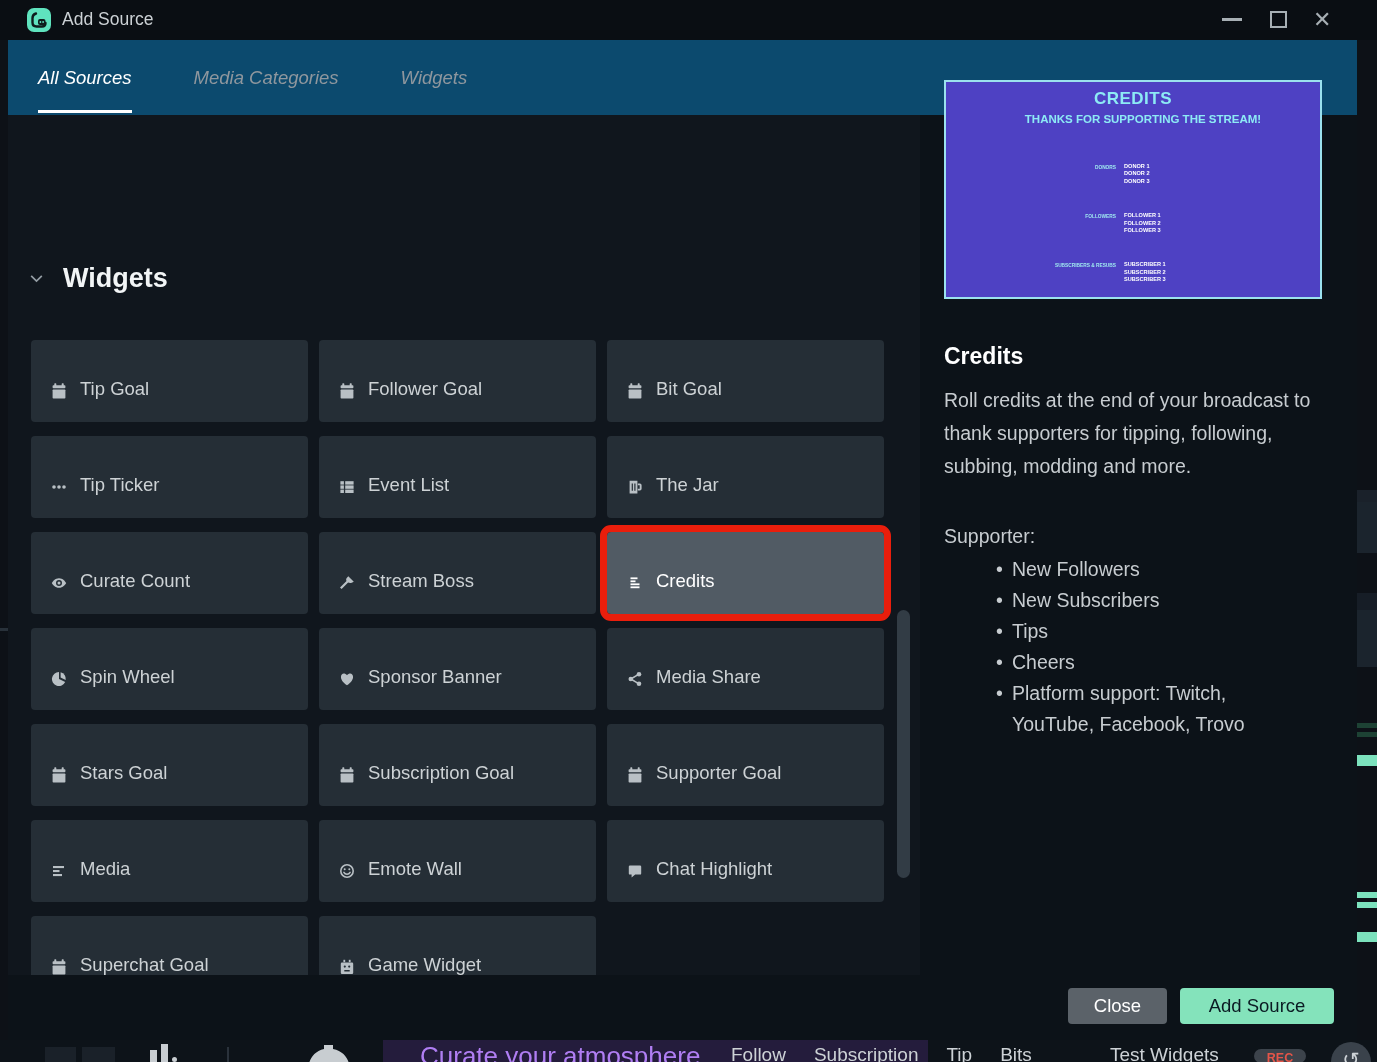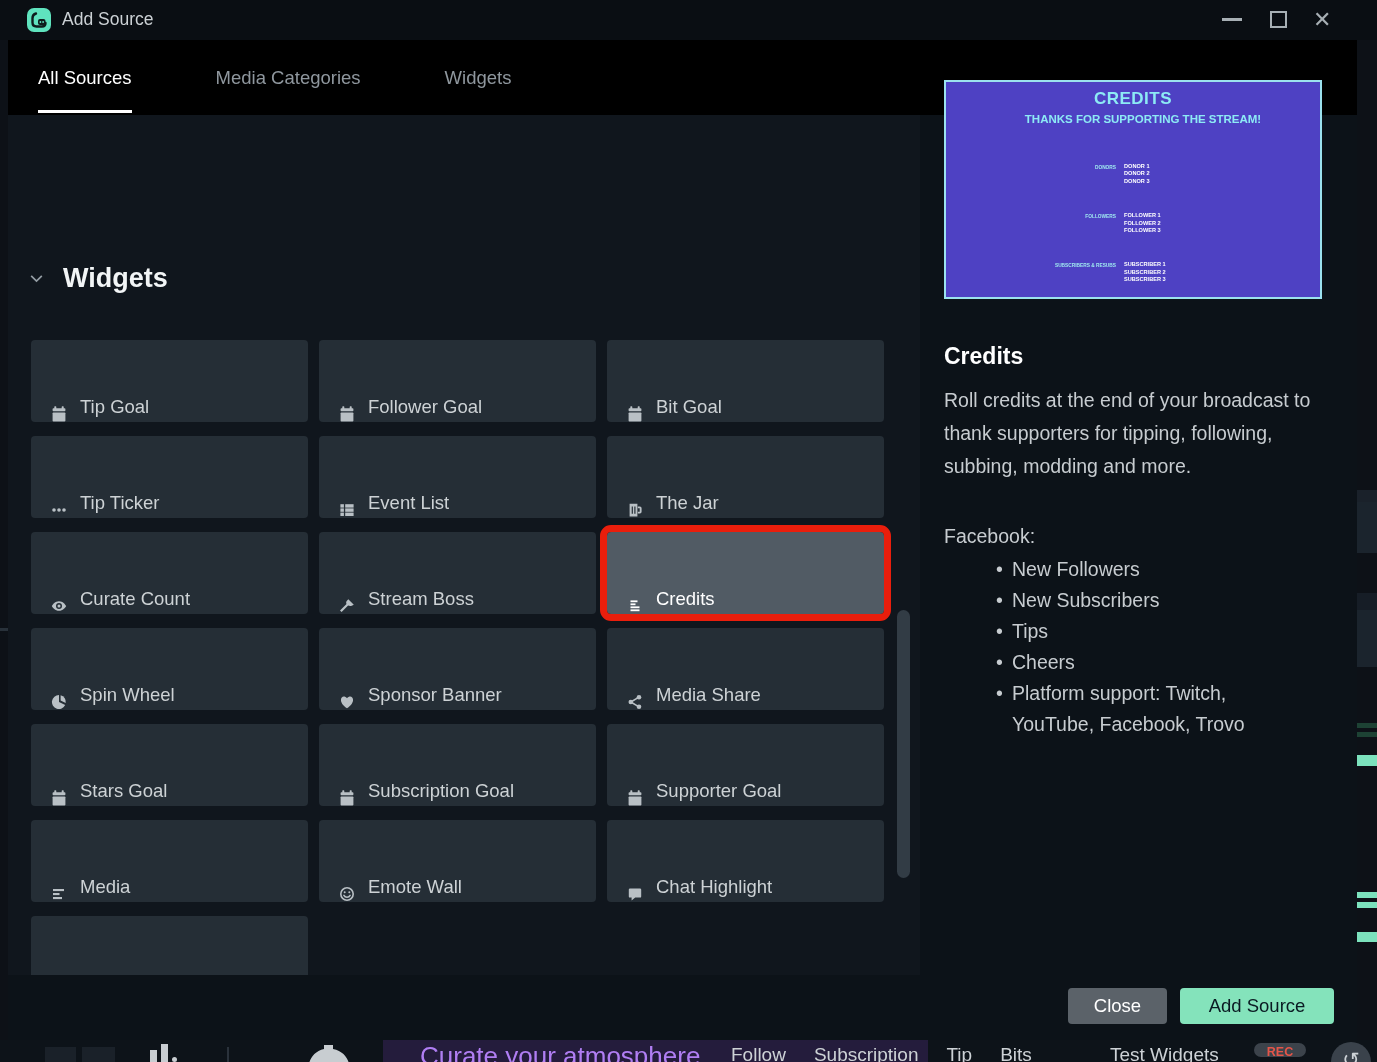--- a/index.html
+++ b/index.html
@@ -15,36 +15,36 @@
   
   .titlebar { left:0; top:0; width:1377px; height:40px; background:#0a0e13; }
   .app-logo { left:27px; top:8px; width:24px; height:24px; border-radius:7px; background:#5fe3be; }
   .app-title { left:62px; top:9px; font-size:17.5px; color:#ccd1d5; }
   .win-min { left:1222px; top:18px; width:20px; height:3px; background:#a7afb4; }
   .win-max { left:1270px; top:11px; width:17px; height:17px; border:2px solid #a7afb4; }
   .win-close { left:1313px; top:6px; font-size:22px; color:#a7afb4; line-height:28px; }
 
   
   .modal { left:8px; top:40px; width:1349px; height:1000px; background:#0c1218; }
-  .modal-header { position:absolute; left:0; top:0; width:100%; height:75px; background:#000000;
-    display:flex; align-items:center; padding-left:30px; gap:84px; }
+  .modal-header { position:absolute; left:0; top:0; width:100%; height:75px; background:#0c4a6e;
+    display:flex; align-items:center; padding-left:30px; gap:62px;font-style:italic; }
   .tab { position:relative; height:100%; display:flex; align-items:center;
     font-size:18.5px; color:#8f979e; cursor:default; }
   .tab.active { color:#ffffff; }
   .tab.active .tab-underline { position:absolute; left:0; bottom:2px; height:3px; width:100%; background:#ffffff; }
 
   .sources-area { position:absolute; left:0; top:75px; width:912px; height:860px;
     background:#10161d; overflow:hidden; }
   .section-header { position:absolute; left:20px; top:148px; display:flex; align-items:center; gap:18px; }
   .section-title { font-size:27px; font-weight:bold; color:#f2f5f6; }
 
   .grid { position:absolute; left:23px; top:225px; width:865px;
     display:grid; grid-template-columns:repeat(3,277px); grid-auto-rows:82px; column-gap:11px; row-gap:14px; }
   .tile { background:#252e36; border-radius:4px; padding:16px 14px 0 20px;
-    display:flex; align-items:flex-end; gap:13px; cursor:pointer; }
+    display:flex; align-items:center; gap:13px; cursor:pointer; }
   .tile .t-icon { width:16px; height:16px; flex:0 0 16px; margin-top:4px; color:#b9c0c5; }
   .tile .t-icon svg { display:block; width:16px; height:16px; fill:currentColor; }
   .tile .t-label { font-size:18.5px; line-height:30px; color:#cdd2d5; }
   .tile.highlighted { background:#515b64; outline:7px solid #ea1e0c; }
   .tile.highlighted .t-icon { color:#ffffff; }
   .tile.highlighted .t-label { color:#ffffff; }
 
   .v-scrollbar { position:absolute; left:889px; top:570px; width:13px; height:268px;
     border-radius:7px; background:#323c45; }
 
@@ -80,21 +80,21 @@
   .right-sliver { left:1357px; top:40px; width:20px; height:1022px; background:#0d1117; }
   .rs-block { position:absolute; left:0; width:20px; }
   .bottom-strip { left:0; top:1040px; width:1377px; height:22px; background:#0d1319; }
   .bs-box { position:absolute; top:7px; height:15px; background:#1a2129; }
   .bs-divider { position:absolute; left:227px; top:7px; width:2px; height:15px; background:#2a323b; }
   .banner { position:absolute; left:383px; top:0; width:545px; height:22px; background:#241c3c; }
   .banner-text { position:absolute; left:37px; top:1px; font-size:26px; color:#b07ef3; white-space:nowrap; }
   .event-tabs { position:absolute; left:731px; top:4px; display:flex; gap:28px; }
   .event-tab { font-size:19px; font-weight:500; color:#cdd2d6; white-space:nowrap; }
   .test-widgets { position:absolute; left:1110px; top:4px; font-size:19px; font-weight:500; color:#cdd2d6; white-space:nowrap; }
-  .rec-pill { position:absolute; left:1254px; top:3px; width:52px; height:14px; border-radius:10px;
+  .rec-pill { position:absolute; left:1254px; top:9px; width:52px; height:14px; border-radius:10px;
     background:#3c434b; text-align:center; font-size:12.5px; font-weight:bold; line-height:19px; color:#e45549; }
   .undo-circle { position:absolute; left:1331px; top:2px; width:40px; height:40px; border-radius:50%;
     background:#3a424b; color:#ced3d7; font-size:21px; text-align:center; line-height:36px; }
 </style>
 </head>
 <body>
 
 <div class="abs left-sliver"></div>
 <div class="abs left-sliver-line"></div>
 
@@ -348,20 +348,31 @@
           </span>
           <span class="t-label">Emote Wall</span>
         </div>
         <div class="tile">
           <span class="t-icon">
             <svg viewBox="0 0 16 16">
               <path d="M3 2.4h10a1.2 1.2 0 0 1 1.2 1.2v6.8a1.2 1.2 0 0 1-1.2 1.2H8.2L4.6 14.6v-3H3a1.2 1.2 0 0 1-1.2-1.2V3.6A1.2 1.2 0 0 1 3 2.4Z"></path>
             </svg>
           </span>
           <span class="t-label">Chat Highlight</span>
+        </div>
+        <div class="tile">
+          <span class="t-icon">
+            <svg viewBox="0 0 16 16">
+              <rect x="3.3" y="0.3" width="2" height="3.4" rx="0.6"></rect>
+              <rect x="10.7" y="0.3" width="2" height="3.4" rx="0.6"></rect>
+              <rect x="1.6" y="2.2" width="12.8" height="3.1" rx="0.8"></rect>
+              <rect x="1.6" y="6.5" width="12.8" height="9" rx="0.8"></rect>
+            </svg>
+          </span>
+          <span class="t-label">Superchat Goal</span>
         </div>
         <div class="tile">
           <span class="t-icon">
             <svg viewBox="0 0 16 16">
               <rect x="4.4" y="0.8" width="1.8" height="2.4"></rect>
               <rect x="9.8" y="0.8" width="1.8" height="2.4"></rect>
               <path fill-rule="evenodd" d="M3 3.6h10a1.2 1.2 0 0 1 1.2 1.2v9a1.2 1.2 0 0 1-1.2 1.2H3a1.2 1.2 0 0 1-1.2-1.2v-9A1.2 1.2 0 0 1 3 3.6Z M5.8 8.7a1.1 1.1 0 1 0 0-2.2 1.1 1.1 0 0 0 0 2.2Z M10.2 8.7a1.1 1.1 0 1 0 0-2.2 1.1 1.1 0 0 0 0 2.2Z M5.3 10.9h5.4v1.5H5.3Z"></path>
             </svg>
           </span>
           <span class="t-label">Game Widget</span>
@@ -397,21 +408,21 @@
             <div class="p-group-entries">
               <div>SUBSCRIBER 1</div>
               <div>SUBSCRIBER 2</div>
               <div>SUBSCRIBER 3</div>
             </div>
           </div>
         </div>
     </div>
     <div class="detail-heading">Credits</div>
     <div class="detail-desc">Roll credits at the end of your broadcast to thank supporters for tipping, following, subbing, modding and more.</div>
-    <div class="supports-label">Facebook:</div>
+    <div class="supports-label">Supporter:</div>
     <ul class="supports-list" id="supports-list">
         <li>New Followers</li>
         <li>New Subscribers</li>
         <li>Tips</li>
         <li>Cheers</li>
         <li>Platform support: Twitch, YouTube, Facebook, Trovo</li>
       </ul>
   </div>
 </div>
 

